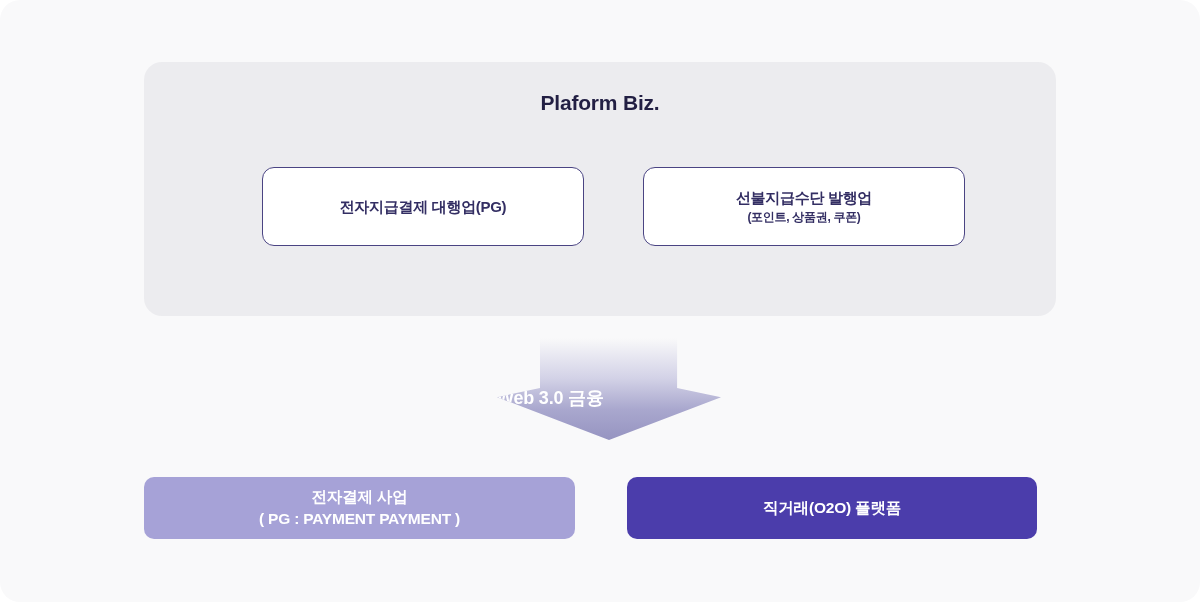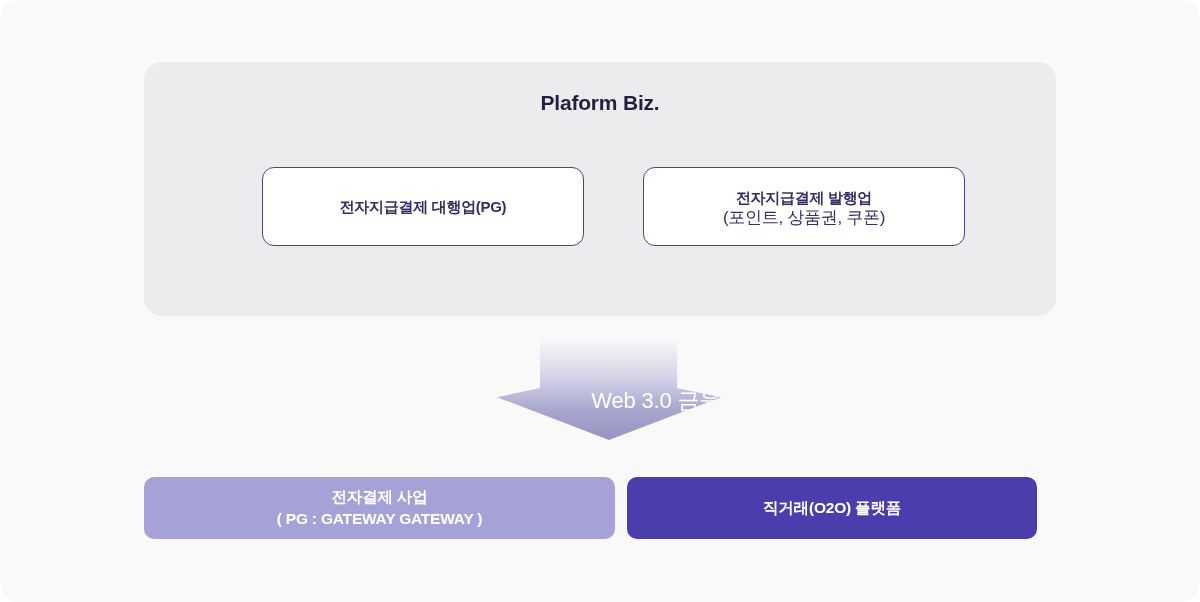--- a/index.html
+++ b/index.html
@@ -57,22 +57,22 @@
   }
   .pill-box.left  { left: 90px; margin-left: 28px; }
   .pill-box.right { left: 499px; }
   .pill-label {
     font-size: 15px;
     font-weight: bold;
     letter-spacing: -0.3px;
     line-height: 21px;
   }
   .pill-sublabel {
-    font-size: 17px;
-    font-weight: normal;
+    font-size: 12px;
+    font-weight: bold;
     letter-spacing: -0.3px;
     line-height: 19px;
   }
 
   
   .down-arrow {
     position: absolute;
     left: 497px;
     top: 338px;
     width: 224px;
@@ -82,23 +82,23 @@
       rgba(163,161,206,0.45) 40%,
       rgba(155,153,198,0.85) 70%,
       #9694c1 100%);
     clip-path: polygon(19.2% 0, 80.4% 0, 80.4% 49%, 100% 58%, 50% 100%, 0 58%, 19.2% 49%);
   }
   .arrow-label {
     position: absolute;
     left: 0;
     top: 48px;
     width: 100%;
-    text-align: right;
-    font-size: 22px;
-    font-weight: normal;
+    text-align: left;
+    font-size: 18px;
+    font-weight: bold;
     letter-spacing: -0.2px;
     color: #ffffff;
   }
 
   
   .bottom-box {
     position: absolute;
     top: 477px;
     height: 62px;
     border-radius: 10px;
@@ -111,21 +111,21 @@
     box-sizing: border-box;
   }
   .bottom-box .line {
     font-size: 15.5px;
     font-weight: 600;
     letter-spacing: -0.2px;
     line-height: 22px;
   }
   .bottom-box.pg {
     left: 144px;
-    width: 471px;
+    width: 431px;
     background: #a6a2d7;
   }
   .bottom-box.o2o {
     left: 627px;
     width: 410px;
     background: #4b3dab;
   }
 </style>
 </head>
 <body>
@@ -133,31 +133,31 @@
 <div class="page">
 
   <section class="platform-panel">
     <h1 class="panel-title">Plaform Biz.</h1>
 
     <div class="pill-box left">
       <span class="pill-label">전자지급결제 대행업(PG)</span>
     </div>
 
     <div class="pill-box right">
-      <span class="pill-label">전자지급결제 발행업</span>
+      <span class="pill-label">선불지급수단 발행업</span>
       <span class="pill-sublabel">(포인트, 상품권, 쿠폰)</span>
     </div>
   </section>
 
   <div class="down-arrow">
     <span class="arrow-label">Web 3.0 금융</span>
   </div>
 
   <div class="bottom-box pg">
     <span class="line">전자결제 사업</span>
-    <span class="line">( PG : GATEWAY GATEWAY )</span>
+    <span class="line">( PG : PAYMENT PAYMENT )</span>
   </div>
 
   <div class="bottom-box o2o">
     <span class="line">직거래(O2O) 플랫폼</span>
   </div>
 
 </div>
 
 </body></html>

